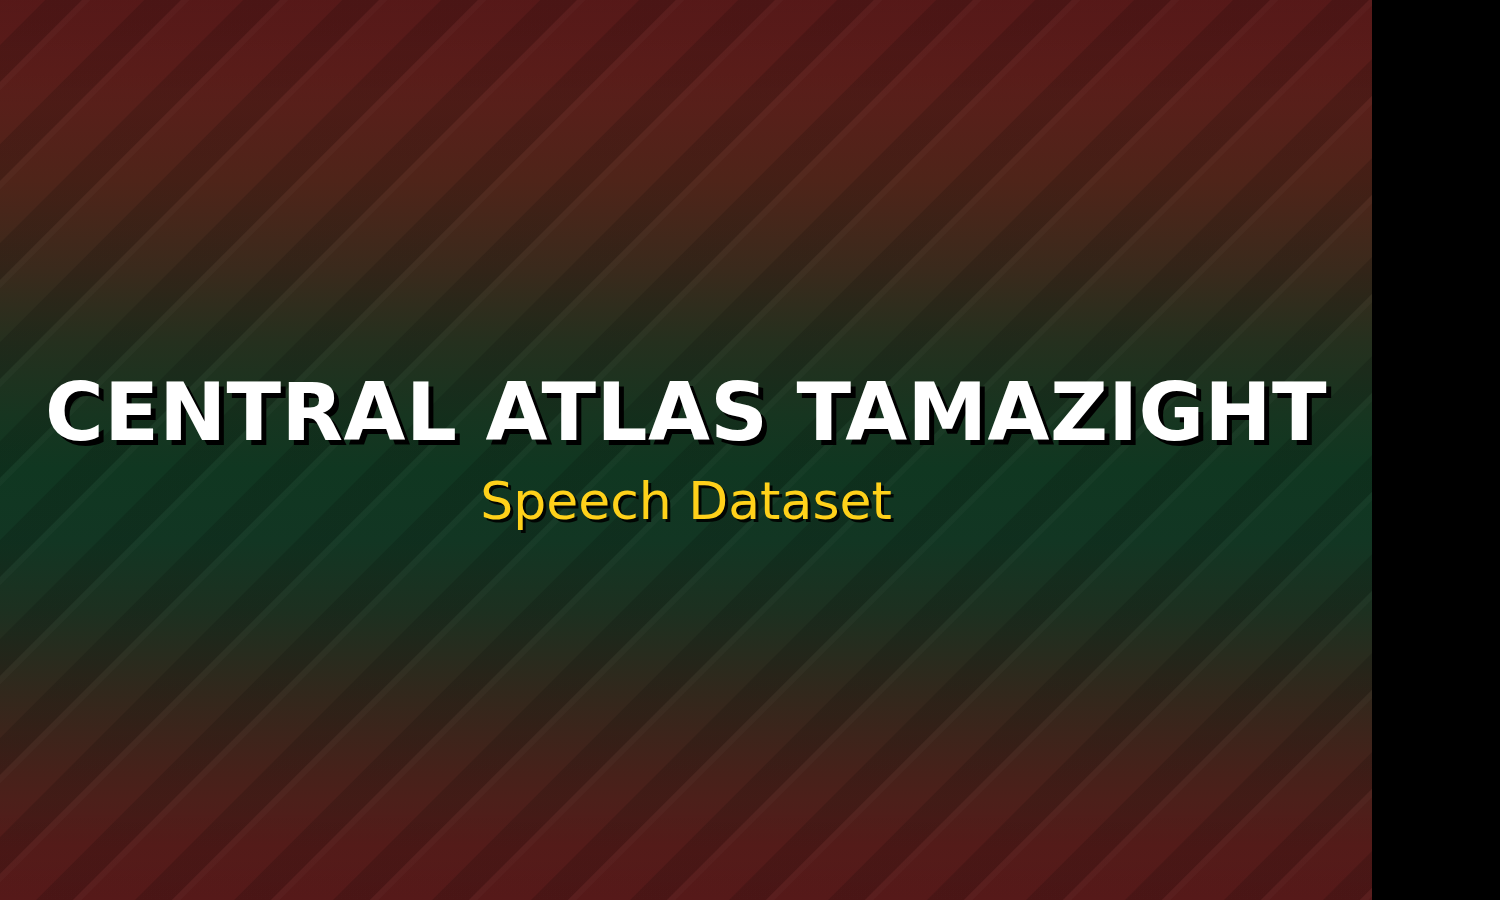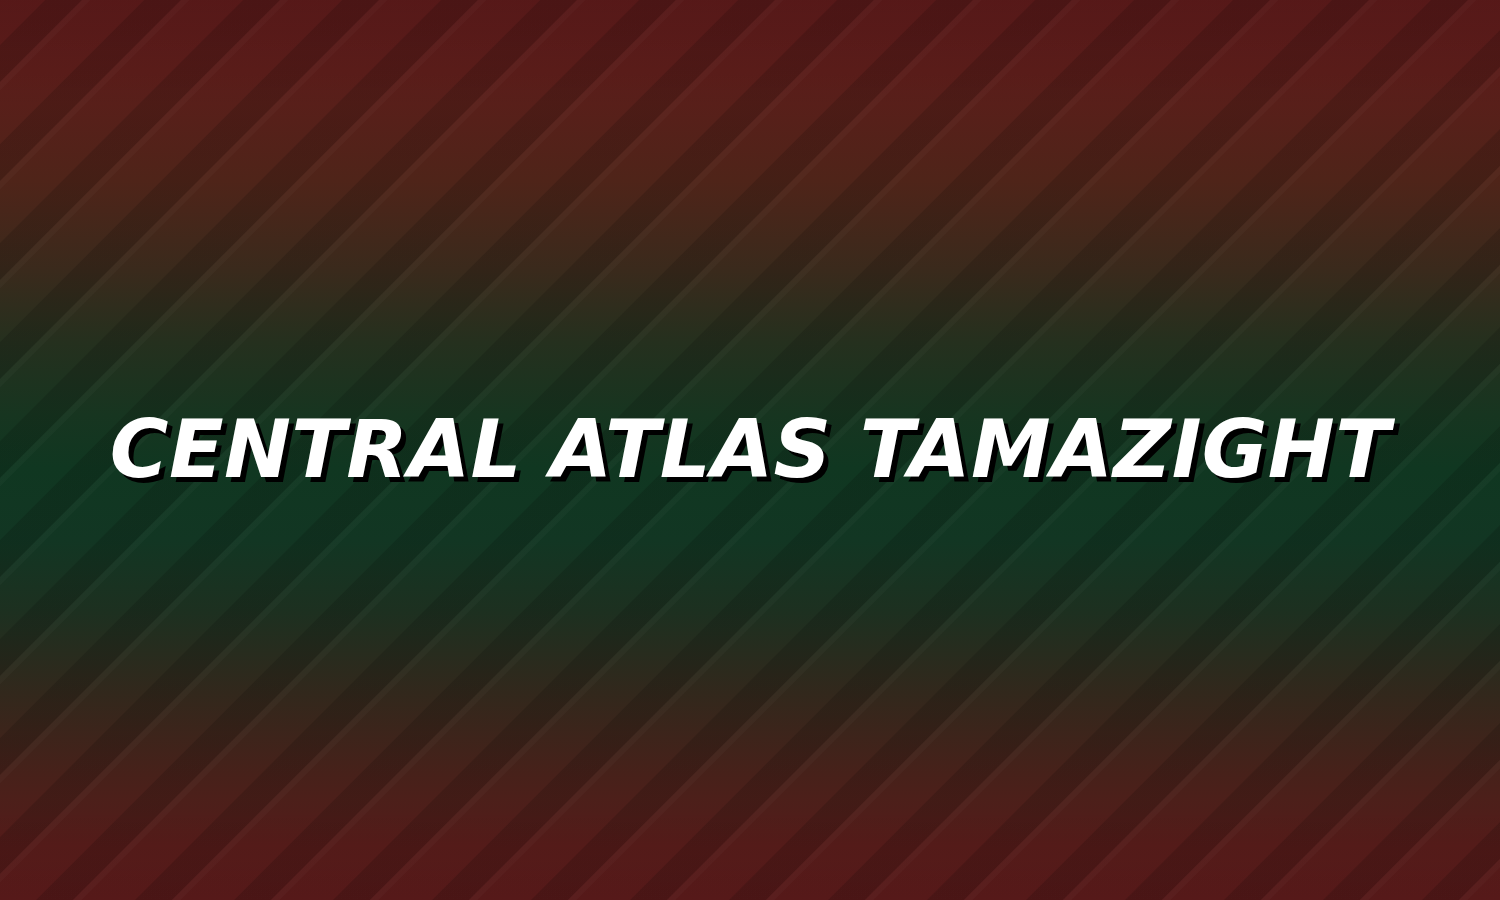--- a/index.html
+++ b/index.html
@@ -6,25 +6,24 @@
     margin: 0;
     padding: 0;
     width: 1500px;
     height: 900px;
     overflow: hidden;
     background: #000;
   }
 
   #banner {
     position: relative;
-    width: 1500px;
+    width: 1372px;
     height: 900px;
     overflow: hidden;
     font-family: "DejaVu Sans", sans-serif;
-    font-style: italic;
   }
 
   
   .bg-gradient {
     position: absolute;
     inset: 0;
     background: linear-gradient(
       to bottom,
       #601b1b 0%,
       #5c1d1a 8%,
@@ -108,15 +107,16 @@
 <body>
 
 <div id="banner">
 
   <div class="bg-gradient"></div>
   <div class="bg-stripes"></div>
   <div class="bg-vignette"></div>
 
   <div class="content">
     <h1 class="title">CENTRAL ATLAS TAMAZIGHT</h1>
+    <div class="subtitle">Speech Dataset</div>
   </div>
 
 </div>
 
 </body></html>

